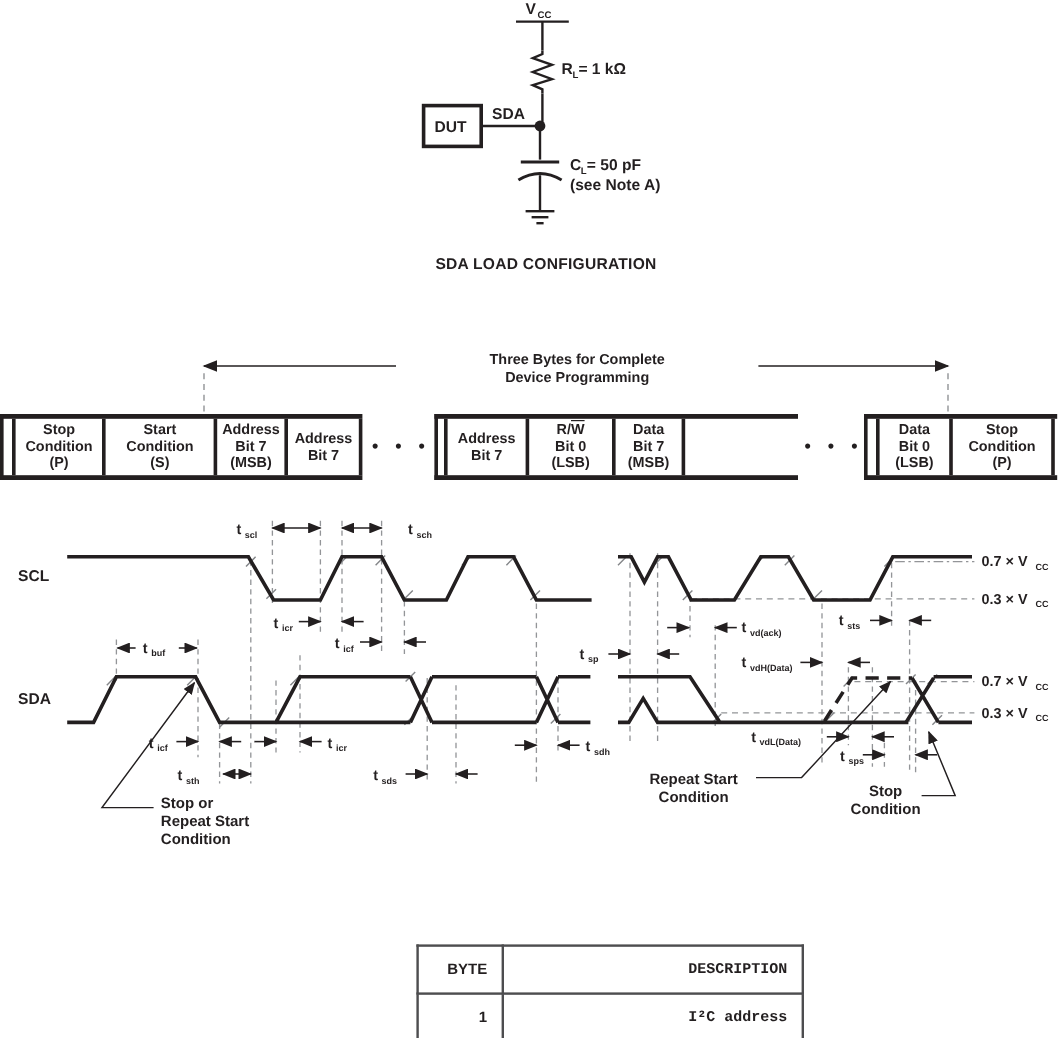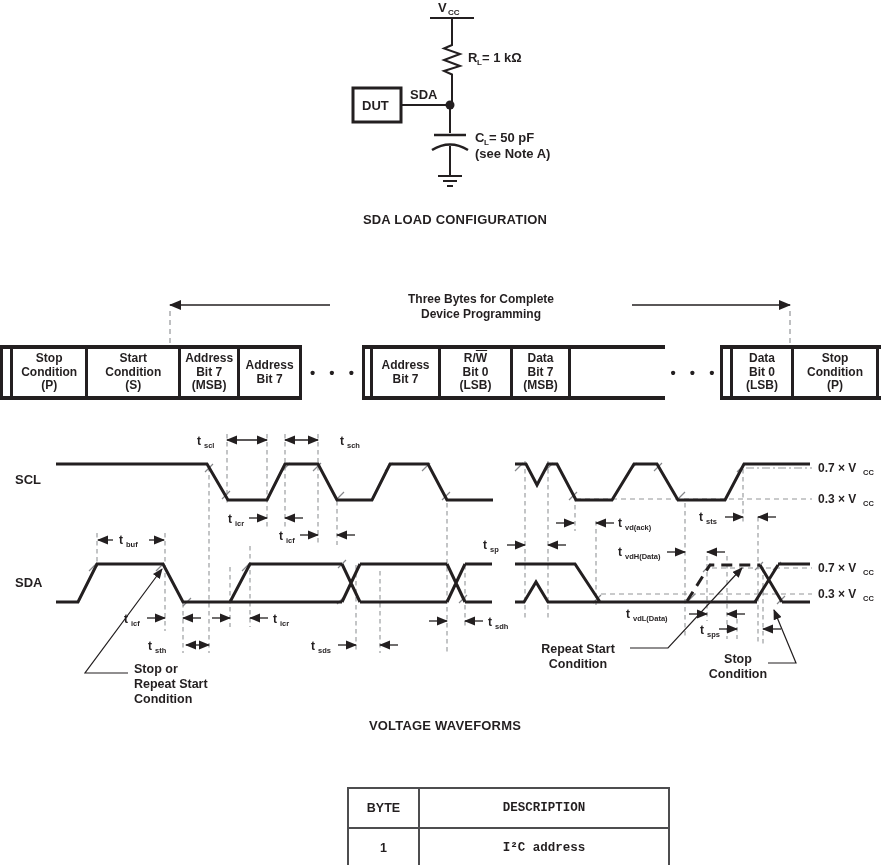--- a/index.html
+++ b/index.html
@@ -31,21 +31,21 @@
   .tl { font-weight:bold; font-size:12px; fill:#231f20; }
   .ts { font-weight:bold; font-size:7.5px; fill:#231f20; }
   .lvl { font-weight:bold; font-size:12px; fill:#231f20; }
   .lvs { font-weight:bold; font-size:7.5px; fill:#231f20; }
   .ct  { font-weight:bold; font-size:13px; fill:#231f20; }
   .cts { font-weight:bold; font-size:8px; fill:#231f20; }
 
   
   table.bt { position:absolute; left:347px; top:787px; border-collapse:collapse; }
   table.bt th, table.bt td { border:2px solid #4d4d4f; font-weight:bold;
-    font-size:12.5px; text-align:center; vertical-align:middle; padding:12px;margin-left:48px; }
+    font-size:12.5px; text-align:right; vertical-align:middle; padding:12px;margin-left:48px; }
   table.bt th { width:71px; height:23px; }
   table.bt td { height:25px; }
   table.bt td.desc, table.bt th.desc { width:250px;font-family:Liberation Mono, monospace; }
 </style>
 </head>
 <body>
 
 <div id="stage">
 
   <svg class="abs" style="left:0;top:0" width="883" height="240" viewBox="0 0 883 240">
@@ -285,21 +285,20 @@
     <span style="display:block">Condition</span>
   </div>
   <div class="abs ann ctr" style="left:524px;top:642px;width:108px">
     <span style="display:block">Repeat Start</span>
     <span style="display:block">Condition</span>
   </div>
   <div class="abs ann ctr" style="left:688px;top:652px;width:100px">
     <span style="display:block">Stop</span>
     <span style="display:block">Condition</span>
   </div>
-  <div class="abs cap ctr" style="left:330px;top:718px;width:230px">VOLTAGE WAVEFORMS</div>
 
   <table class="bt">
     <tbody>
         <tr>
       <th>BYTE</th>
       <th class="desc">DESCRIPTION</th>
     </tr>
     <tr>
       <td>1</td>
       <td class="desc">I²C address</td>

